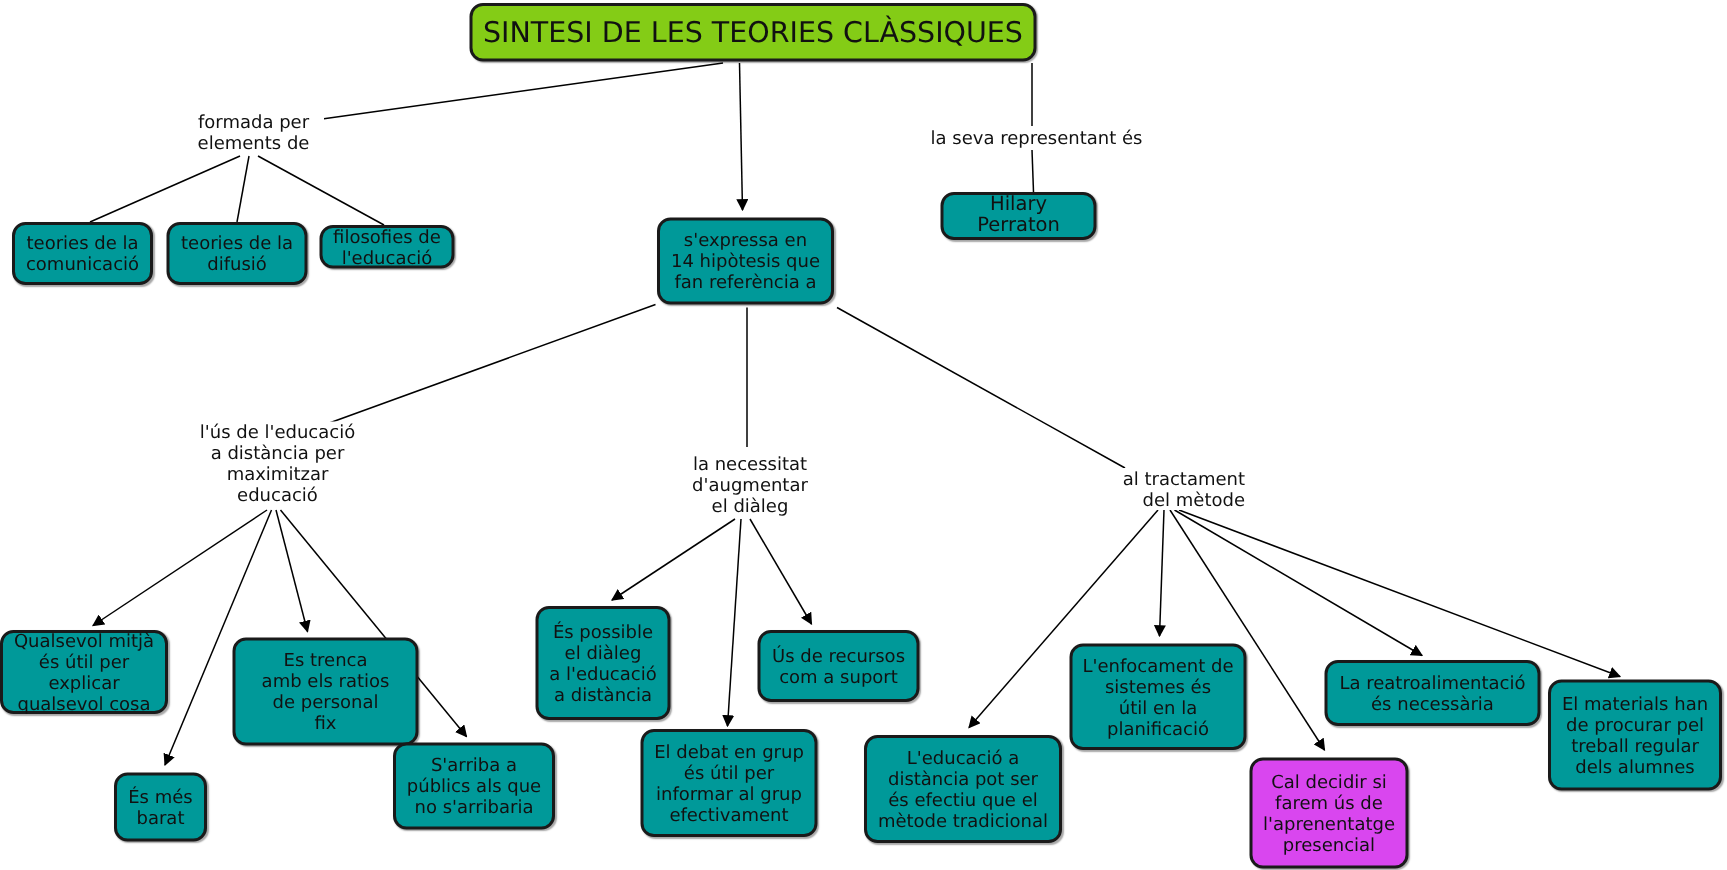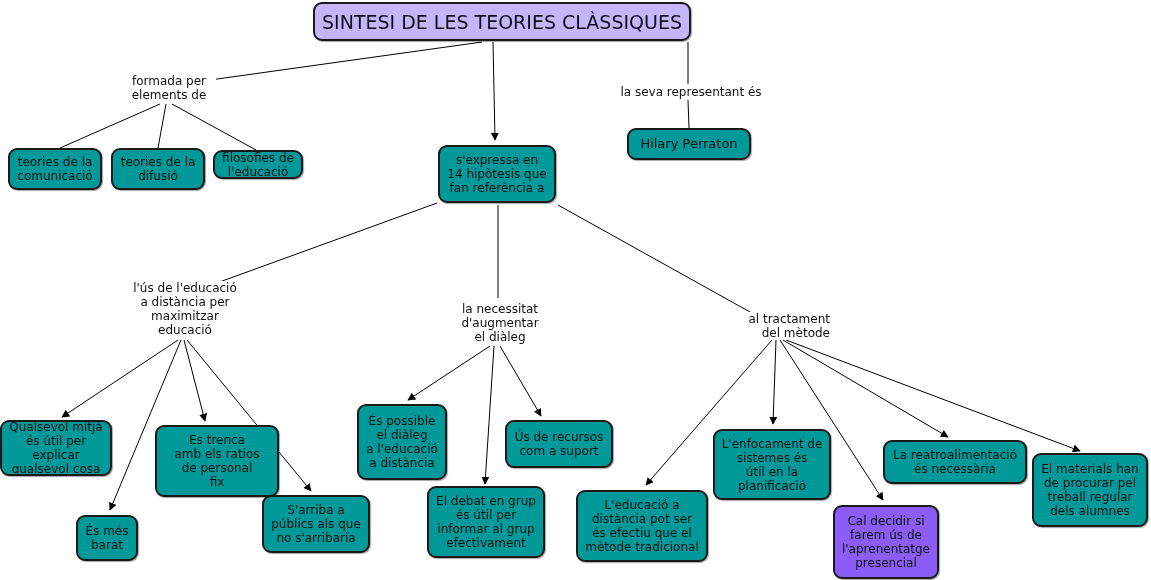--- a/index.html
+++ b/index.html
@@ -49,33 +49,33 @@
     <line x1="494" y1="346" x2="485" y2="484" stroke="#000" stroke-width="1" marker-end="url(#arrow)"></line>
     <line x1="500" y1="346" x2="541" y2="416" stroke="#000" stroke-width="1" marker-end="url(#arrow)"></line>
 
     <line x1="772" y1="340" x2="646" y2="485" stroke="#000" stroke-width="1" marker-end="url(#arrow)"></line>
     <line x1="776" y1="340" x2="773" y2="424" stroke="#000" stroke-width="1" marker-end="url(#arrow)"></line>
     <line x1="780" y1="340" x2="883" y2="500" stroke="#000" stroke-width="1" marker-end="url(#arrow)"></line>
     <line x1="783" y1="340" x2="948" y2="437" stroke="#000" stroke-width="1" marker-end="url(#arrow)"></line>
     <line x1="786" y1="340" x2="1080" y2="451" stroke="#000" stroke-width="1" marker-end="url(#arrow)"></line>
   </svg>
 
-  <div class="node title" style="left: 313px; top: 2px; width: 378px; height: 39px; background: #c4b5fd; border-color: rgb(26, 26, 26);">SINTESI DE LES TEORIES CLÀSSIQUES</div>
+  <div class="node title" style="left: 313px; top: 2px; width: 378px; height: 39px; background: #84cc16; border-color: rgb(26, 26, 26);">SINTESI DE LES TEORIES CLÀSSIQUES</div>
 
   <div class="node" style="left: 8px; top: 148px; width: 94px; height: 42px; background: rgb(0, 153, 153); border-color: rgb(26, 26, 26);">teories de la
 comunicació</div>
   <div class="node" style="left: 111px; top: 148px; width: 94px; height: 42px; background: rgb(0, 153, 153); border-color: rgb(26, 26, 26);">teories de la
 difusió</div>
   <div class="node" style="left: 213px; top: 150px; width: 90px; height: 29px; background: rgb(0, 153, 153); border-color: rgb(26, 26, 26);">filosofies de
 l'educació</div>
 
   <div class="node" style="left: 438px; top: 145px; width: 118px; height: 58px; background: rgb(0, 153, 153); border-color: rgb(26, 26, 26);">s'expressa en
 14 hipòtesis que
 fan referència a</div>
-  <div class="node big" style="left: 627px; top: 128px; width: 124px; height: 32px; background: rgb(0, 153, 153); border-color: rgb(26, 26, 26);">Hilary Perraton</div>
+  <div class="node big" style="left: 627px; top: 128px; width: 104px; height: 32px; background: rgb(0, 153, 153); border-color: rgb(26, 26, 26);">Hilary Perraton</div>
 
   <div class="node" style="left: 0px; top: 420px; width: 112px; height: 56px; background: rgb(0, 153, 153); border-color: rgb(26, 26, 26);">Qualsevol mitjà
 és útil per
 explicar
 qualsevol cosa</div>
   <div class="node" style="left: 76px; top: 515px; width: 62px; height: 46px; background: rgb(0, 153, 153); border-color: rgb(26, 26, 26);">És més
 barat</div>
   <div class="node" style="left: 155px; top: 425px; width: 124px; height: 72px; background: rgb(0, 153, 153); border-color: rgb(26, 26, 26);">Es trenca
 amb els ratios
 de personal
@@ -96,21 +96,21 @@
 com a suport</div>
 
   <div class="node" style="left: 576px; top: 490px; width: 132px; height: 72px; background: rgb(0, 153, 153); border-color: rgb(26, 26, 26);">L'educació a
 distància pot ser
 és efectiu que el
 mètode tradicional</div>
   <div class="node" style="left: 713px; top: 429px; width: 118px; height: 71px; background: rgb(0, 153, 153); border-color: rgb(26, 26, 26);">L'enfocament de
 sistemes és
 útil en la
 planificació</div>
-  <div class="node" style="left: 833px; top: 505px; width: 106px; height: 74px; background: #8b5cf6; border-color: rgb(26, 26, 26);">Cal decidir si
+  <div class="node" style="left: 833px; top: 505px; width: 106px; height: 74px; background: #d946ef; border-color: rgb(26, 26, 26);">Cal decidir si
 farem ús de
 l'aprenentatge
 presencial</div>
   <div class="node" style="left: 883px; top: 440px; width: 144px; height: 44px; background: rgb(0, 153, 153); border-color: rgb(26, 26, 26);">La reatroalimentació
 és necessària</div>
   <div class="node" style="left: 1032px; top: 453px; width: 116px; height: 74px; background: rgb(0, 153, 153); border-color: rgb(26, 26, 26);">El materials han
 de procurar pel
 treball regular
 dels alumnes</div>
 

